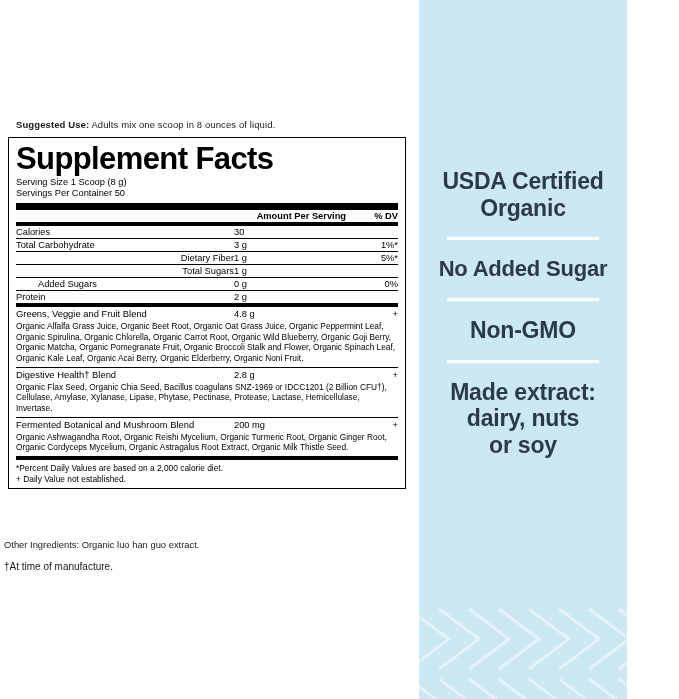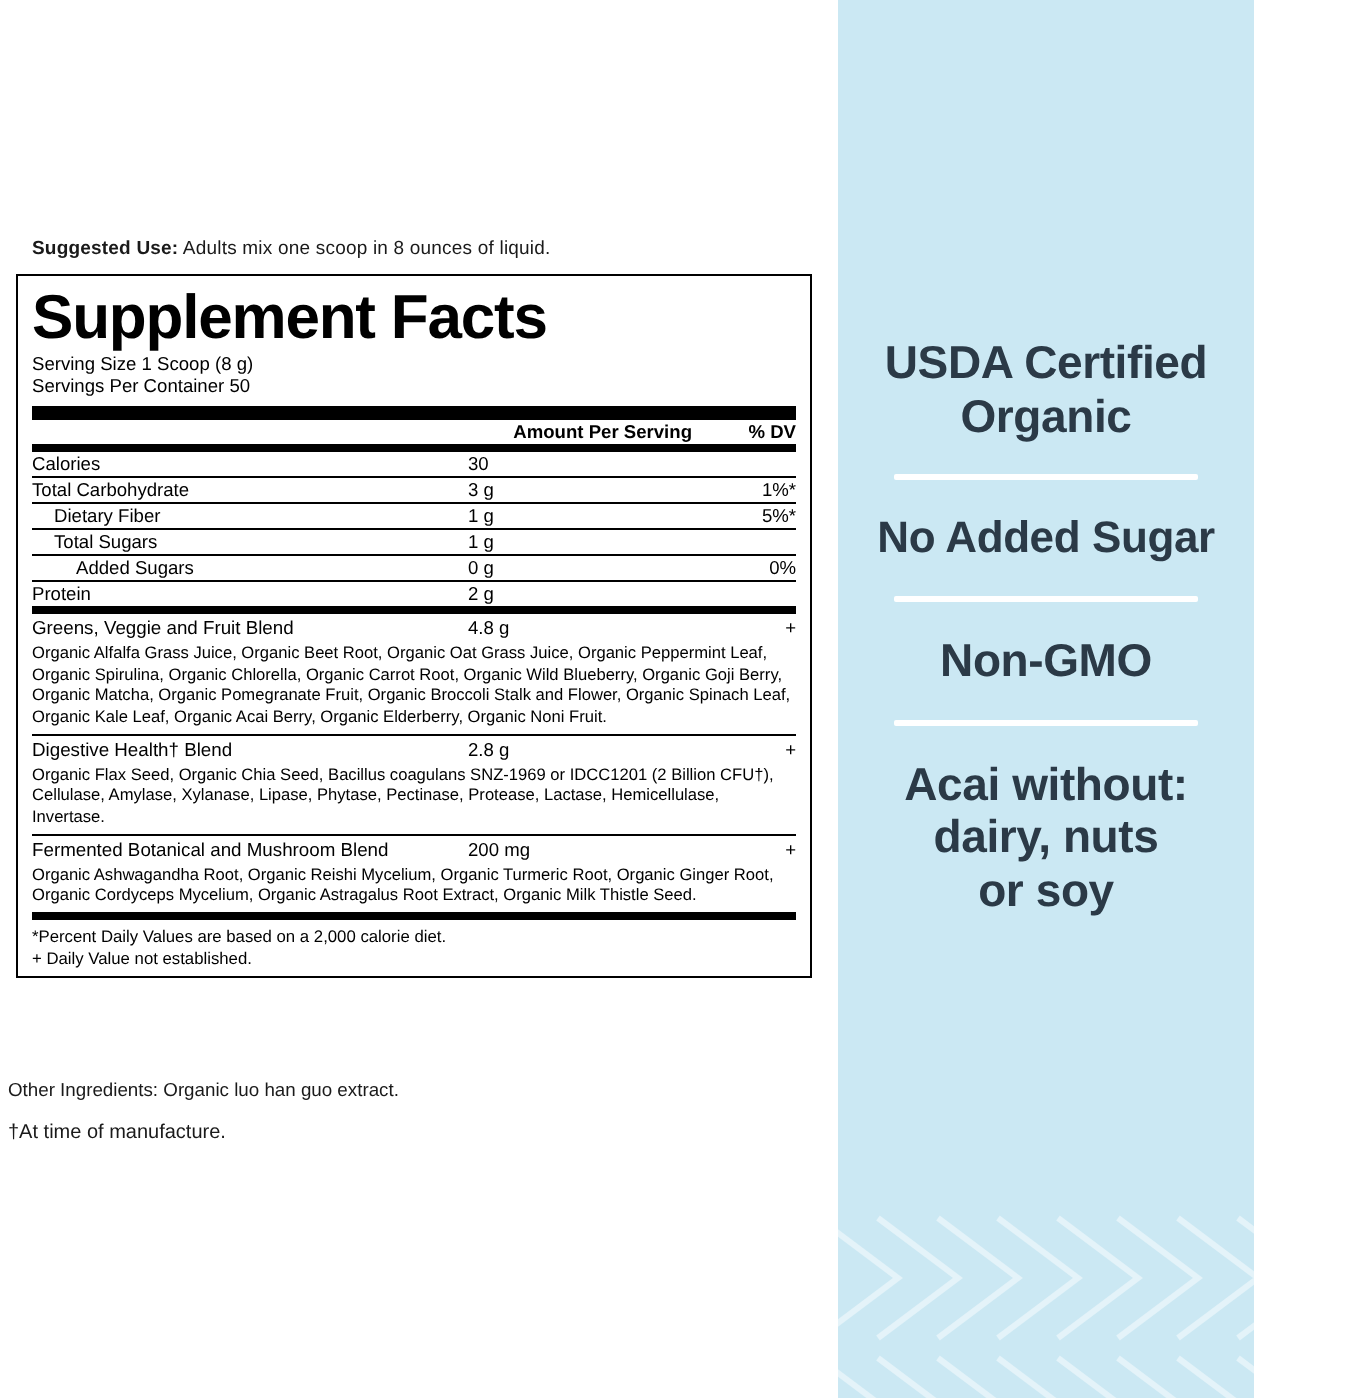--- a/index.html
+++ b/index.html
@@ -82,21 +82,21 @@
     vertical-align: bottom;
   }
   .hdr-row td {
     font-size: 9.3px;
     font-weight: bold;
     text-align: right;
     padding-bottom: 1px;
   }
   .col-amt { width: 112px; text-align: left; }
   .col-dv  { width: 52px;  text-align: right; }
-  .indent1 { padding-left: 11px !important; }
+  .indent1 { padding-left: 11px !important; text-align: right; }
   .indent2 { padding-left: 22px !important; }
   .line-sep {
     border-bottom: 0.8px solid #000;
   }
   .blend-name {
     font-size: 9.4px;
     color: #000;
   }
   .blend-row td { padding: 2px 0 1px 0; }
   .blend-body {
@@ -319,21 +319,21 @@
 
       <div class="divider"></div>
 
       <div class="claim">
         <div>Non-GMO</div>
       </div>
 
       <div class="divider"></div>
 
       <div class="claim">
-        <div>Acai without:</div>
+        <div>Made extract:</div>
         <div>dairy, nuts</div>
         <div>or soy</div>
       </div>
 
     </div>
   </div>
 
 </div>
 
 </body></html>

